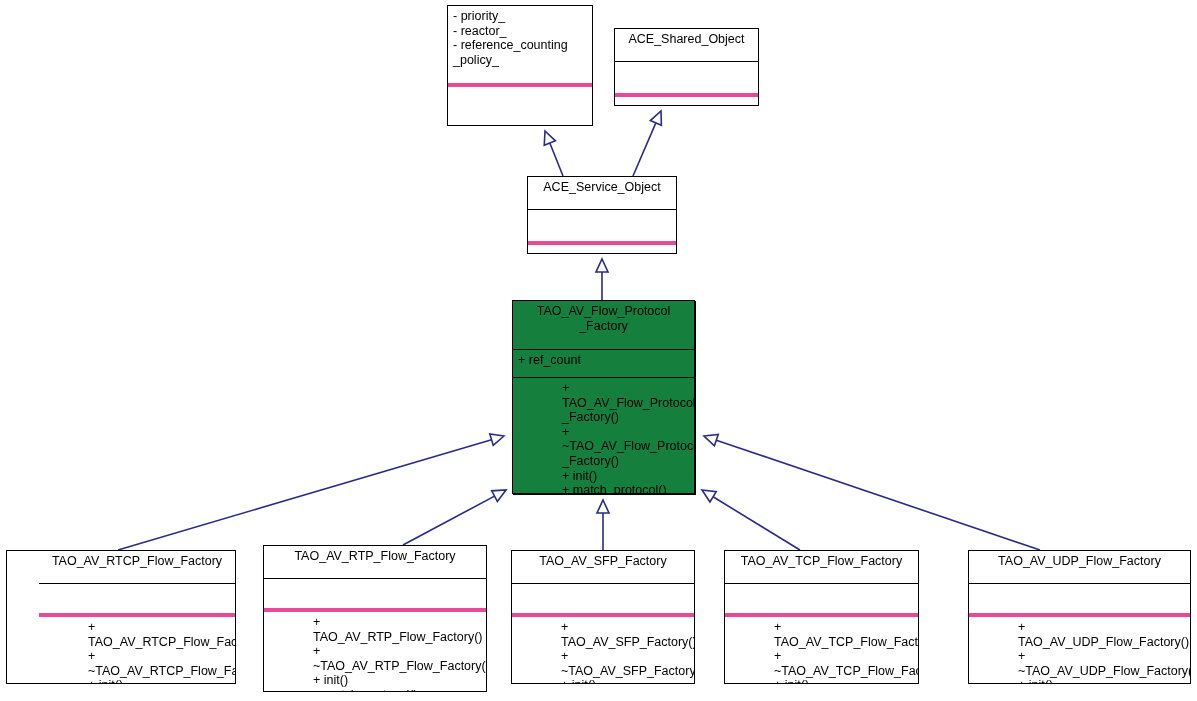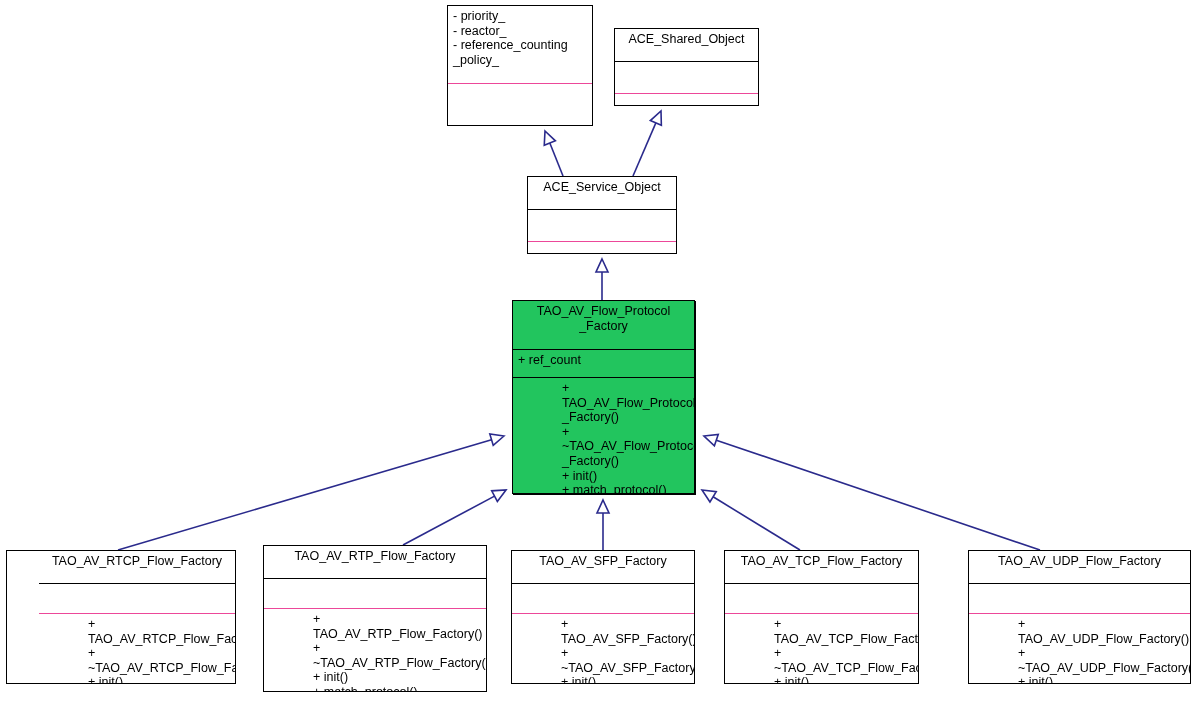--- a/index.html
+++ b/index.html
@@ -31,32 +31,32 @@
     position: absolute;
     box-sizing: border-box;
     border: 1px solid #000000;
     background: #ffffff;
     font-size: 12.5px;
     line-height: 14.6px;
     color: #000000;
     overflow: hidden;
   }
   .uml-class.highlight {
-    background: #22c55e;
+    background: #15803d;
     border: 1px solid #000000;
     box-shadow: 1px 1px 0 0 #000000;
   }
   .uml-class .title {
     text-align: center;
     padding: 3px 4px 4px 4px;
     border-bottom: 1px solid #000000;
     white-space: pre-line;
   }
   .uml-class .attrs {
-    border-bottom: 1px solid #ec4899;
+    border-bottom: 4px solid #ec4899;
     padding: 3px 5px 3px 5px;
     min-height: 14px;
     white-space: pre-line;
     text-align: left;
   }
   .uml-class .ops {
     padding: 3px 5px 4px 5px;
     min-height: 14px;
     white-space: pre-line;
     text-align: left;

